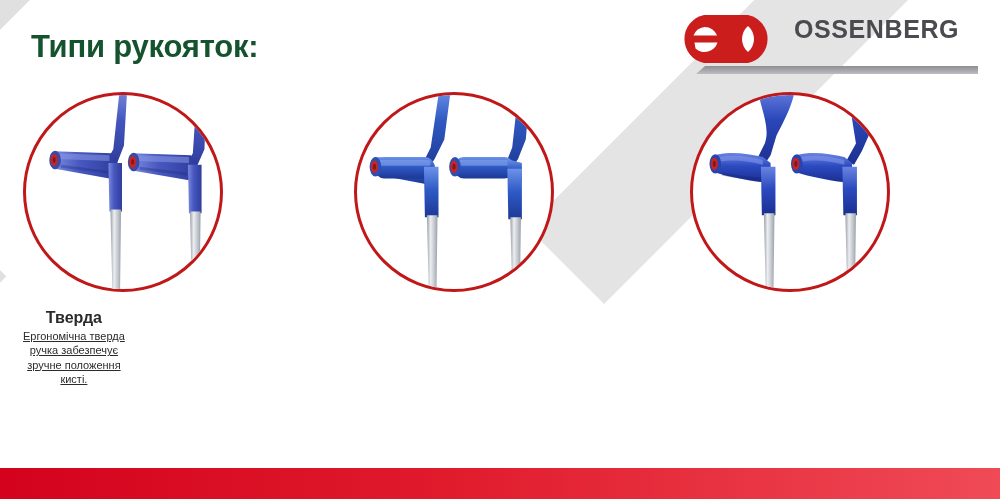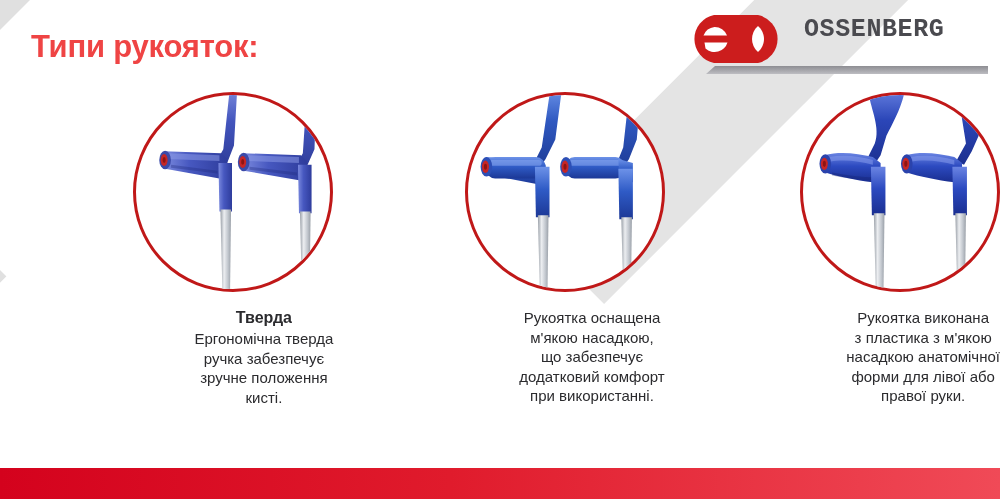--- a/index.html
+++ b/index.html
@@ -86,33 +86,32 @@
     background: linear-gradient(90deg, #d4021d 0%, #e01b2c 45%, #f04a57 100%);
   }
 
   
   .title {
     position: absolute;
     left: 31px;
     top: 29px;
     font-size: 31px;
     font-weight: bold;
-    color: #ef4444;
+    color: #14532d;
     letter-spacing: -0.2px;
     white-space: nowrap;
   }
 
   
   .logo {
     position: absolute;
-    right: 12px;
+    right: 22px;
     top: 14px;
     width: 300px;
     height: 62px;
-    font-family: Liberation Mono, monospace;
   }
   .logo-mark {
     position: absolute;
     left: 0;
     top: 0;
     width: 108px;
     height: 50px;
   }
   .logo-text {
     position: absolute;
@@ -150,21 +149,22 @@
     position: absolute;
     left: 0;
     top: 92px;
     width: 1000px;
     display: flex;
   }
   .col {
     width: 333.33px;
     display: flex;
     flex-direction: column;
-    align-items: flex-end;
+    align-items: flex-start;
+    padding-left: 23px;
   }
   .col-2 { margin-left: -2px; }
   .col-3 { margin-left: 2px; }
 
   .circle {
     position: relative;
     width: 200px;
     height: 200px;
     border-radius: 50%;
     border: 3px solid #c01818;
@@ -186,23 +186,24 @@
     color: #2b2b2e;
   }
   .caption h3 {
     margin: 0 0 1px 0;
     font-size: 16px;
     font-weight: bold;
     line-height: 1.25;
   }
   .caption p {
     margin: 0;
-    font-size: 15px;
+    font-size: 11px;
     line-height: 1.30;
     white-space: pre-line;
+    text-decoration: underline;
   }
 </style>
 </head>
 <body>
 
 <div id="poster">
 
   <div class="bg-layer">
     <div class="diag b1"></div>
     <div class="diag b2"></div>
@@ -331,25 +332,20 @@
             <path d="M155 66 L170 70 L170 90 L156 88 Z" fill="url(#h2b)"></path>
             <ellipse cx="101" cy="74" rx="6" ry="10" fill="#2d4fb5"></ellipse>
             <ellipse cx="100" cy="74" rx="3.6" ry="6.4" fill="#c62626"></ellipse>
             <ellipse cx="100" cy="74" rx="1.6" ry="3.1" fill="#8e1414"></ellipse>
             <path d="M155 76 L170 76 L170 128 L156 128 Z" fill="url(#h2b)"></path>
             <path d="M158 126 L169 126 L168 200 L160 200 Z" fill="url(#sh2)"></path>
           </g>
         </svg>
       </div>
       <div class="caption">
-        <p>Рукоятка оснащена
-м'якою насадкою,
-що забезпечує
-додатковий комфорт
-при використанні.</p>
       </div>
     </div>
 
     <div class="col col-3">
       <div class="circle">
         <svg viewBox="0 0 200 200" aria-hidden="true">
           <defs>
             <linearGradient id="h3" x1="0" y1="0" x2="0" y2="1">
               <stop offset="0%" stop-color="#5a74d8"></stop>
               <stop offset="35%" stop-color="#2b46b8"></stop>
@@ -386,25 +382,20 @@
             <path d="M110 64 C126 61 142 63 156 67 L156 72 C141 68 126 66 110 69 Z" fill="#8196ea" opacity="0.6"></path>
             <ellipse cx="107" cy="71" rx="6" ry="10" fill="#2b43ac"></ellipse>
             <ellipse cx="106" cy="71" rx="3.6" ry="6.4" fill="#c62626"></ellipse>
             <ellipse cx="106" cy="71" rx="1.6" ry="3.1" fill="#8e1414"></ellipse>
             <path d="M154 74 L169 74 L169 124 L155 124 Z" fill="url(#h3b)"></path>
             <path d="M157 122 L168 122 L167 200 L159 200 Z" fill="url(#sh3)"></path>
           </g>
         </svg>
       </div>
       <div class="caption">
-        <p>Рукоятка виконана
-з пластика з м'якою
-насадкою анатомічної
-форми для лівої або
-правої руки.</p>
       </div>
     </div>
 
   </div>
 
   <div class="bottom-bar"></div>
 
 </div>
 
 </body></html>

